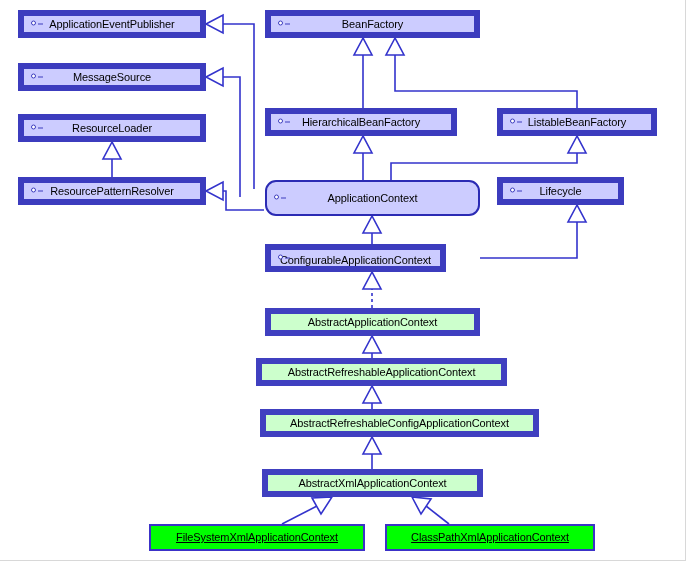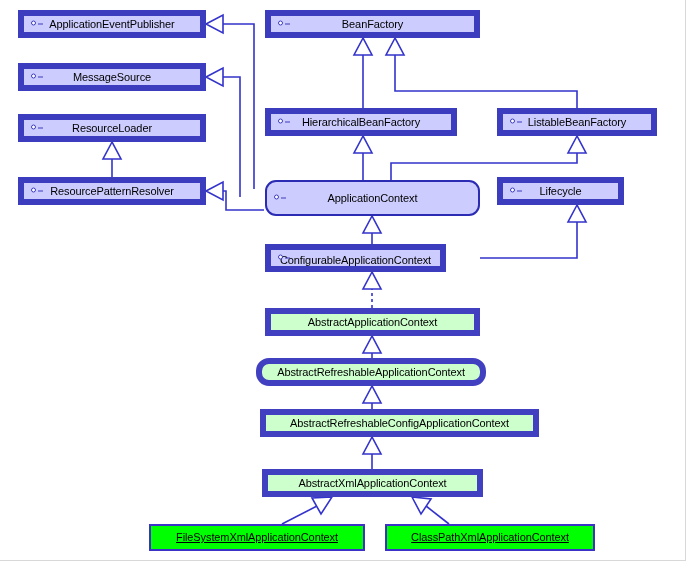--- a/index.html
+++ b/index.html
@@ -276,21 +276,21 @@
           <span class="ring"></span>
           <span class="stem"></span>
         </span>
       <span class="node-label">ConfigurableApplicationContext</span>
     </div>
 
     <div class="uml-node abstract-class" style="left:265px; top:308px; width:215px; height:28px;">
       <span class="node-label">AbstractApplicationContext</span>
     </div>
 
-    <div class="uml-node abstract-class" style="left:256px; top:358px; width:230px; height:28px;border-radius:13px;">
+    <div class="uml-node abstract-class" style="left:256px; top:358px; width:251px; height:28px;">
       <span class="node-label">AbstractRefreshableApplicationContext</span>
     </div>
 
     <div class="uml-node abstract-class" style="left:232px; top:409px; width:279px; height:28px;margin-left:28px;">
       <span class="node-label">AbstractRefreshableConfigApplicationContext</span>
     </div>
 
     <div class="uml-node abstract-class" style="left:262px; top:469px; width:221px; height:28px;">
       <span class="node-label">AbstractXmlApplicationContext</span>
     </div>

